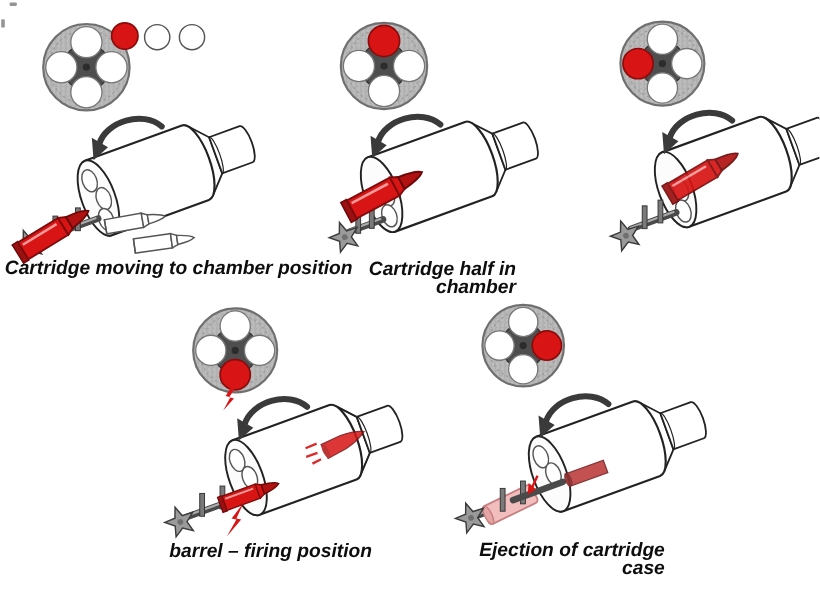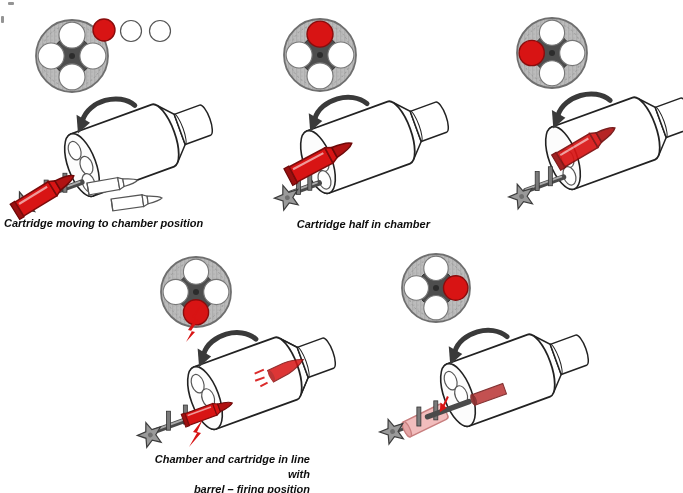--- a/index.html
+++ b/index.html
@@ -1,19 +1,19 @@
 <!DOCTYPE html>
 <html style="--bg: #ffffff; --red: #d81414; --gray: #bcbcbc; --hub: #4e4e4e; --line: #222222; --cap: #0d0d0d;"><head>
 <meta charset="utf-8">
 <style>
   html,body{margin:0;padding:0;}
   .fig{position:relative;width:683px;height:493px;background:var(--bg,#fff);overflow:hidden;
        font-family:"Liberation Sans",sans-serif;}
   svg.face,svg.mech{position:absolute;overflow:visible;}
-  .cap{position:absolute;font-style:italic;font-weight:bold;font-size:11px;line-height:15px;
+  .cap{position:absolute;font-style:italic;font-weight:bold;font-size:16px;line-height:15px;
        color:var(--cap,#0d0d0d);white-space:nowrap;}
   .cap.center{white-space:normal;text-align:right;}
   .chamber{fill:#ffffff;stroke:#777;stroke-width:1.1;}
   .chamber.loaded{fill:var(--red,#d81414);stroke:#8a0c0c;stroke-width:1.4;}
   .rfill{fill:var(--red,#d81414);}
   .rstroke{stroke:var(--red,#d81414);}
   .rod{stroke:#4a4a4a;stroke-width:5.5;stroke-linecap:round;fill:none;}
   .rodhi{stroke:#ababab;stroke-width:1.8;stroke-linecap:round;fill:none;}
   .pin{fill:#7a7a7a;stroke:#333;stroke-width:0.8;}
   .chamber-hole{fill:#fff;stroke:#555;stroke-width:1.2;}
@@ -221,21 +221,20 @@
       <use href="#cart-red" transform="translate(-28,14) scale(1.13)"></use>
       <line x1="55" y1="-6" x2="65" y2="-6.5" class="rstroke" stroke-width="2" opacity="0.9"></line>
       <line x1="53" y1="1" x2="63" y2="1" class="rstroke" stroke-width="2" opacity="0.9"></line>
       <line x1="56" y1="8" x2="64" y2="7" class="rstroke" stroke-width="2" opacity="0.9"></line>
       <use href="#bullet-red" transform="translate(69,2) rotate(-7) scale(1.08)" opacity="0.85"></use>
       <path d="M 92,-29 L 104,-16 M 92,29 L 104,16" fill="none" stroke="#222" stroke-width="1.2"></path>
     </g>
     <path d="M 70,92 L 60,105 L 64,106 L 56,120 L 68,106 L 64,105 Z" class="rfill"></path>
   </svg>
   <div class="cap center" style="left:130px;top:452px;width:180px">
-    <div>Chamber and cartridge in line with</div>
     <div>barrel – firing position</div>
   </div>
 
   <svg class="face" width="90" height="90" viewBox="0 0 90 90" style="left:391px;top:243px">
     <g>
         <circle cx="45" cy="45" r="34" fill="url(#stip)" stroke="#6f6f6f" stroke-width="1.8"></circle>
         <circle cx="45" cy="45" r="29" fill="none" stroke="#9a9a9a" stroke-width="1" stroke-dasharray="2 2.5"></circle>
         <circle cx="45" cy="45" r="18.4" style="fill:var(--hub)" stroke="#333" stroke-width="1"></circle>
         <circle cx="45" cy="25.28" r="12.2" class="chamber"></circle>
         <circle cx="64.72" cy="45" r="12.2" class="chamber loaded"></circle>
@@ -259,14 +258,17 @@
       <g transform="translate(-28,12) rotate(20)">
           <rect x="-2" y="-15" width="4" height="19" class="pin"></rect>
         </g>
       <use href="#star" transform="translate(-74,12)"></use>
       <line x1="-36" y1="10" x2="8" y2="10" class="rod"></line>
       <use href="#case-dark" transform="translate(12,10)" opacity="0.95"></use>
       <path d="M -10,-2 L -19,7" class="rstroke" stroke-width="2" fill="none"></path>
       <polygon points="-23,10 -15,8 -19,1" class="rfill"></polygon>
     </g>
   </svg>
+  <div class="cap center" style="left:374px;top:451px;width:180px">
+    <div>Ejection of cartridge case</div>
+  </div>
 
 </div>
 
 </body></html>

